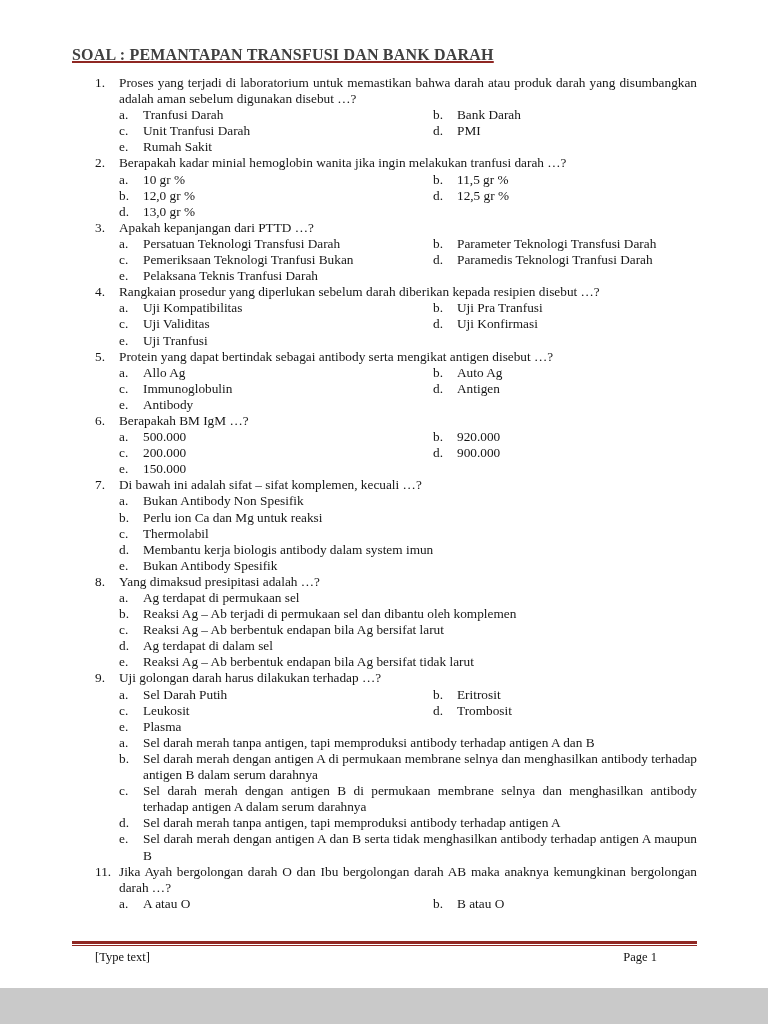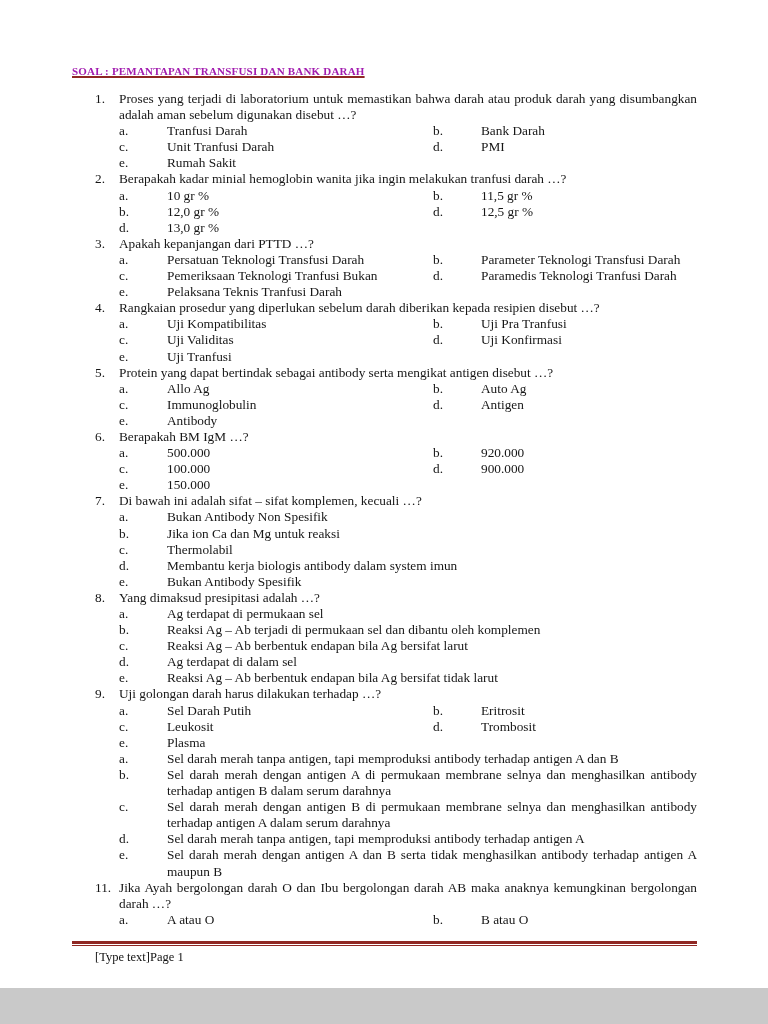--- a/index.html
+++ b/index.html
@@ -19,63 +19,64 @@
     width: 768px;
     height: 988px;
     background: #ffffff;
     position: relative;
     padding: 46px 71px 0 72px;
     color: #161616;
     font-size: 13.3px;
     line-height: 16.1px;
   }
   .title {
-    font-size: 11px;
+    font-size: 16px;
     line-height: 18px;
     font-weight: bold;
     letter-spacing: 0.2px;
-    color: #a21caf;
-    margin: 16px 0 11px 0;
+    color: #404040;
+    margin: 0 0 11px 0;
     text-decoration: underline;
     text-decoration-color: var(--accent, #8f2723);
     text-decoration-thickness: 1.5px;
   }
   .questions { }
   .question { }
   .q-head { display: flex; margin-left: 23px; }
   .q-num { flex: 0 0 24px; }
   .q-text { flex: 1; text-align: justify; }
   .q-options { margin-left: 47px; }
   .opt-row { display: flex; }
   .opt { display: flex; }
   .opt.left { flex: 0 0 314px; padding-right: 10px; }
   .opt.right { flex: 1; }
   .opt.full { flex: 1; }
   .opt-letter { flex: 0 0 24px; }
-  .opt-text { flex: 1; text-align: justify; margin-left: 24px; }
+  .opt-text { flex: 1; text-align: justify; }
   .footer-rule {
     position: absolute;
     left: 72px;
     right: 71px;
     top: 941px;
     height: 5px;
     border-top: 3px solid var(--accent, #8f2723);
     border-bottom: 1px solid var(--accent, #8f2723);
   }
   .footer-text {
     position: absolute;
     left: 72px;
     right: 71px;
     top: 949px;
     display: flex;
+    justify-content: space-between;
     font-size: 12.5px;
     color: #111;
   }
   .footer-text .left { margin-left: 23px; }
-  .footer-text .right { }
+  .footer-text .right { margin-right: 40px; }
 </style>
 </head>
 <body>
 
 <div class="viewport">
   <div class="page">
     <h1 class="title">SOAL : PEMANTAPAN TRANSFUSI DAN BANK DARAH</h1>
     <div class="questions" id="questions">
   <div class="question">
     <div class="q-head">
@@ -275,21 +276,21 @@
   </span>
 
   <span class="opt right">
     <span class="opt-letter">b.</span>
     <span class="opt-text">920.000</span>
   </span>
 </div>
             <div class="opt-row">
   <span class="opt left">
     <span class="opt-letter">c.</span>
-    <span class="opt-text">100.000</span>
+    <span class="opt-text">200.000</span>
   </span>
 
   <span class="opt right">
     <span class="opt-letter">d.</span>
     <span class="opt-text">900.000</span>
   </span>
 </div>
             <div class="opt-row">
   <span class="opt left">
     <span class="opt-letter">e.</span>
@@ -307,21 +308,21 @@
     <div class="q-options">
             <div class="opt-row">
   <span class="opt full">
     <span class="opt-letter">a.</span>
     <span class="opt-text">Bukan Antibody Non Spesifik</span>
   </span>
 </div>
             <div class="opt-row">
   <span class="opt full">
     <span class="opt-letter">b.</span>
-    <span class="opt-text">Jika ion Ca dan Mg untuk reaksi</span>
+    <span class="opt-text">Perlu ion Ca dan Mg untuk reaksi</span>
   </span>
 </div>
             <div class="opt-row">
   <span class="opt full">
     <span class="opt-letter">c.</span>
     <span class="opt-text">Thermolabil</span>
   </span>
 </div>
             <div class="opt-row">
   <span class="opt full">

